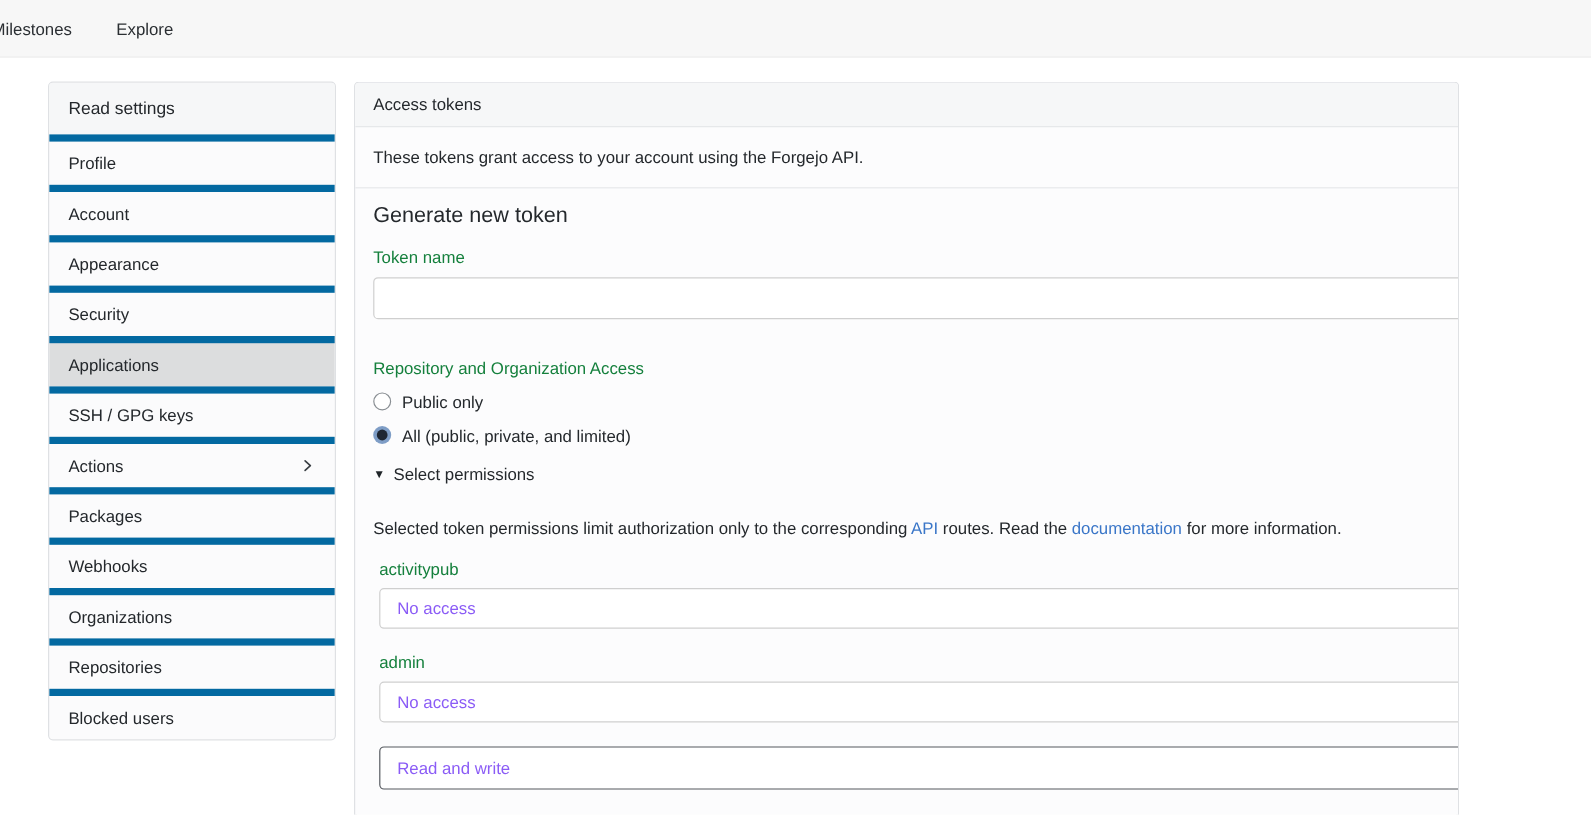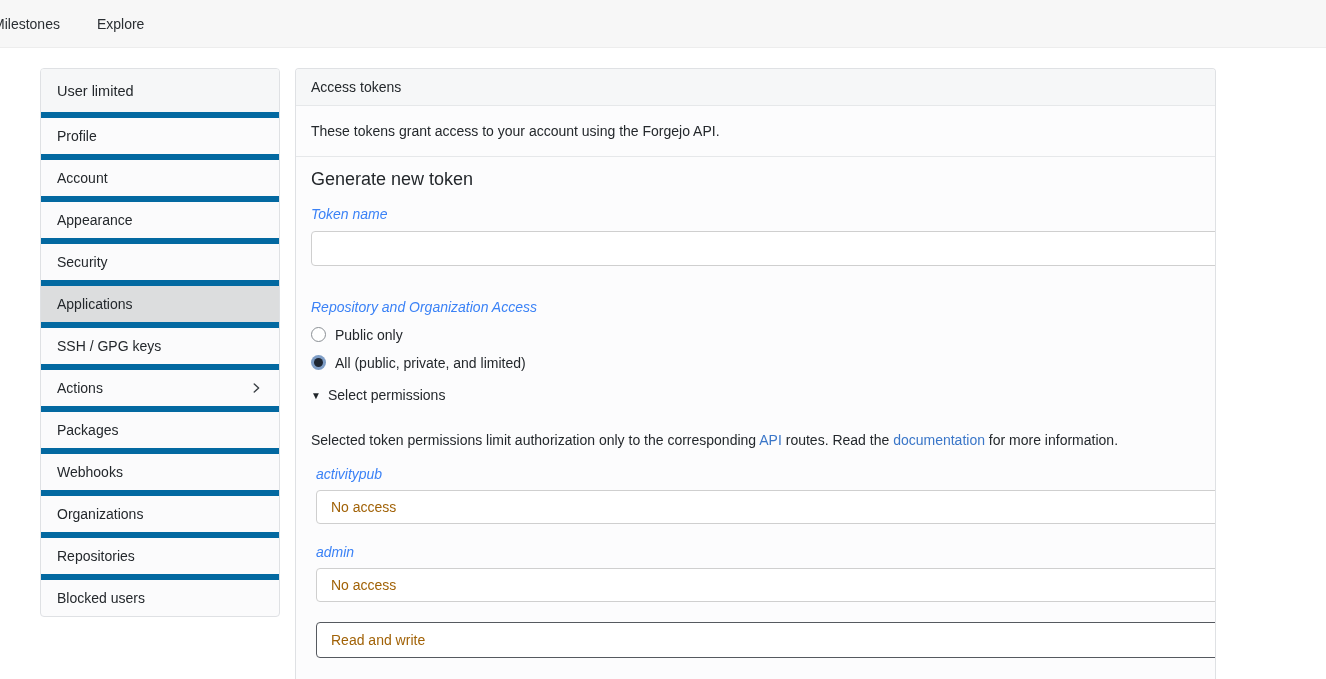--- a/index.html
+++ b/index.html
@@ -78,21 +78,21 @@
   }
   .main-desc {
     padding: 17px 15px;
     border-bottom: 1px solid #e6e8ea;
     color: #24282c;
   }
   .main-form { padding: 12px 15px; }
 
   .section-title { margin: 0 0 16px 0; font-size: 18px; font-weight: normal; color: #24282c; }
 
-  .field-label { display: block; margin-bottom: 9px; color: #3b82f6; font-style: italic; }
+  .field-label { display: block; margin-bottom: 9px; color: #15803d; }
 
   .text-input {
     width: 996px; height: 35px;
     border: 1px solid #cfcfcf;
     border-radius: 4px;
     background: #ffffff;
     padding: 0 12px;
     font-family: "Liberation Sans", sans-serif;
     font-size: 14px;
     color: #1f2428;
@@ -147,35 +147,35 @@
   .perm-group { margin: 0 0 20px 5px; }
   .perm-group .field-label { margin-top: 18px; margin-bottom: 8px; }
   .select-box {
     width: 991px; height: 34px;
     border: 1px solid #cfcfcf;
     border-radius: 4px;
     background: #ffffff;
     display: flex; align-items: center; justify-content: space-between;
     padding: 0 12px 0 14px;
     cursor: pointer;
-    color: #a16207;
+    color: #8b5cf6;
   }
   .select-box.focused { border-color: #55595f; height: 36px; }
   .select-box .chev-down { display: flex; align-items: center; }
 </style>
 </head>
 <body>
 
 <div class="navbar">
   <a class="nav-item clipped">Milestones</a>
   <a class="nav-item">Explore</a>
 </div>
 
 <div class="sidebar">
-  <div class="sidebar-header">User limited</div>
+  <div class="sidebar-header">Read settings</div>
 
   <div class="sidebar-item">
     <span>Profile</span>
   </div>
   <div class="sidebar-item">
     <span>Account</span>
   </div>
   <div class="sidebar-item">
     <span>Appearance</span>
   </div>

